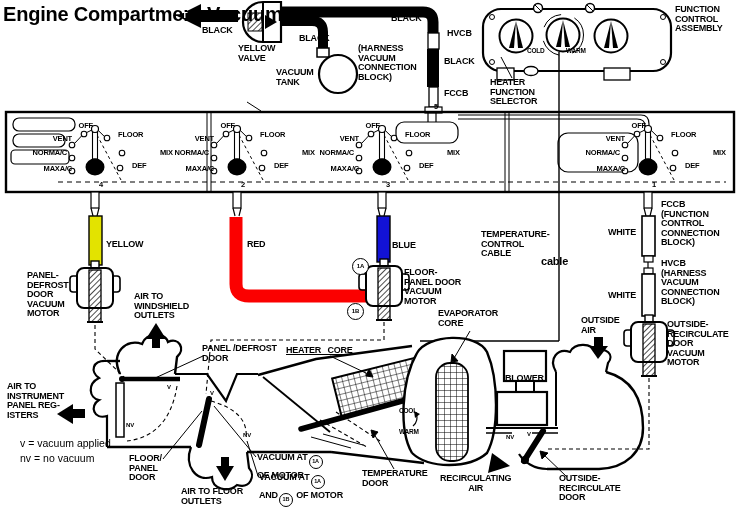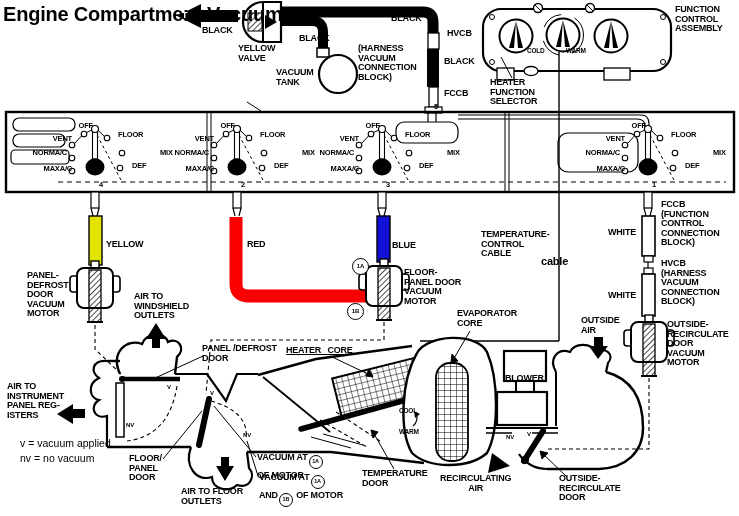--- a/index.html
+++ b/index.html
@@ -379,21 +379,21 @@
 VACUUM
 MOTOR</div>
 <div class="lbl" style="left:667px;top:320px;">OUTSIDE-
 RECIRCULATE
 DOOR
 VACUUM
 MOTOR</div>
 <div class="circref" style="left:352px;top:258px;">1A</div>
 <div class="circref" style="left:347px;top:303px;">1B</div>
 
-<div class="lbl" style="left:457px;top:309px;">EVAPORATOR
+<div class="lbl" style="left:438px;top:309px;">EVAPORATOR
 CORE</div>
 <div class="lbl" style="left:581px;top:316px;">OUTSIDE
 AIR</div>
 <div class="lbl" style="left:134px;top:292px;">AIR TO
 WINDSHIELD
 OUTLETS</div>
 <div class="lbl" style="left:7px;top:382px;">AIR TO
 INSTRUMENT
 PANEL REG-
 ISTERS</div>

